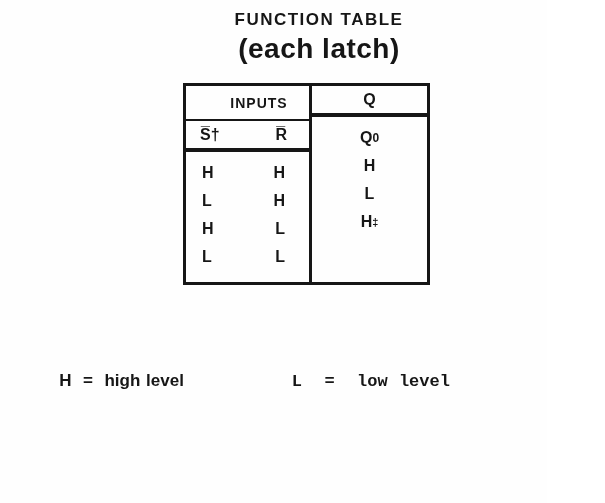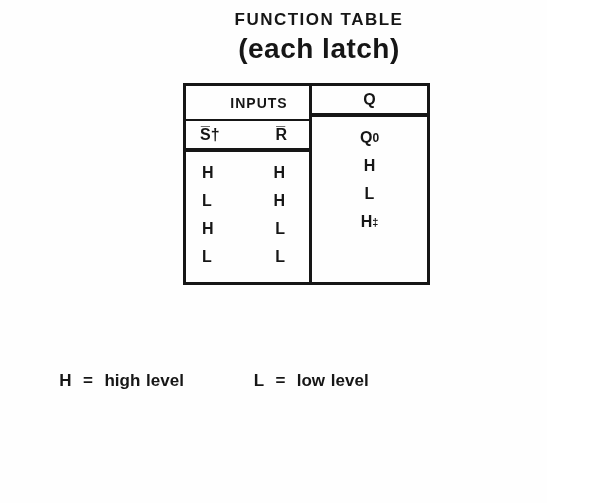--- a/index.html
+++ b/index.html
@@ -104,21 +104,21 @@
     left: 22px;
     top: 291px;
     width: 578px;
     font-size: 17px;
     line-height: 25.5px;
     white-space: pre-wrap;
     word-spacing: 1px;
   }
   .note-line { min-height: 25.5px; }
   .legend { font-weight: 700; margin-left: 3px; }
-  .legend-l { margin-left: 70px; }
+  .legend-l { margin-left: 108px; font-family: Liberation Mono, monospace; }
   .marker { font-size: 11px; vertical-align: 6px; }
 </style>
 </head>
 <body>
 
 <div class="page">
 
   <div class="title-block">
     <div class="title-line1">FUNCTION TABLE</div>
     <div class="title-line2">(each latch)</div>

